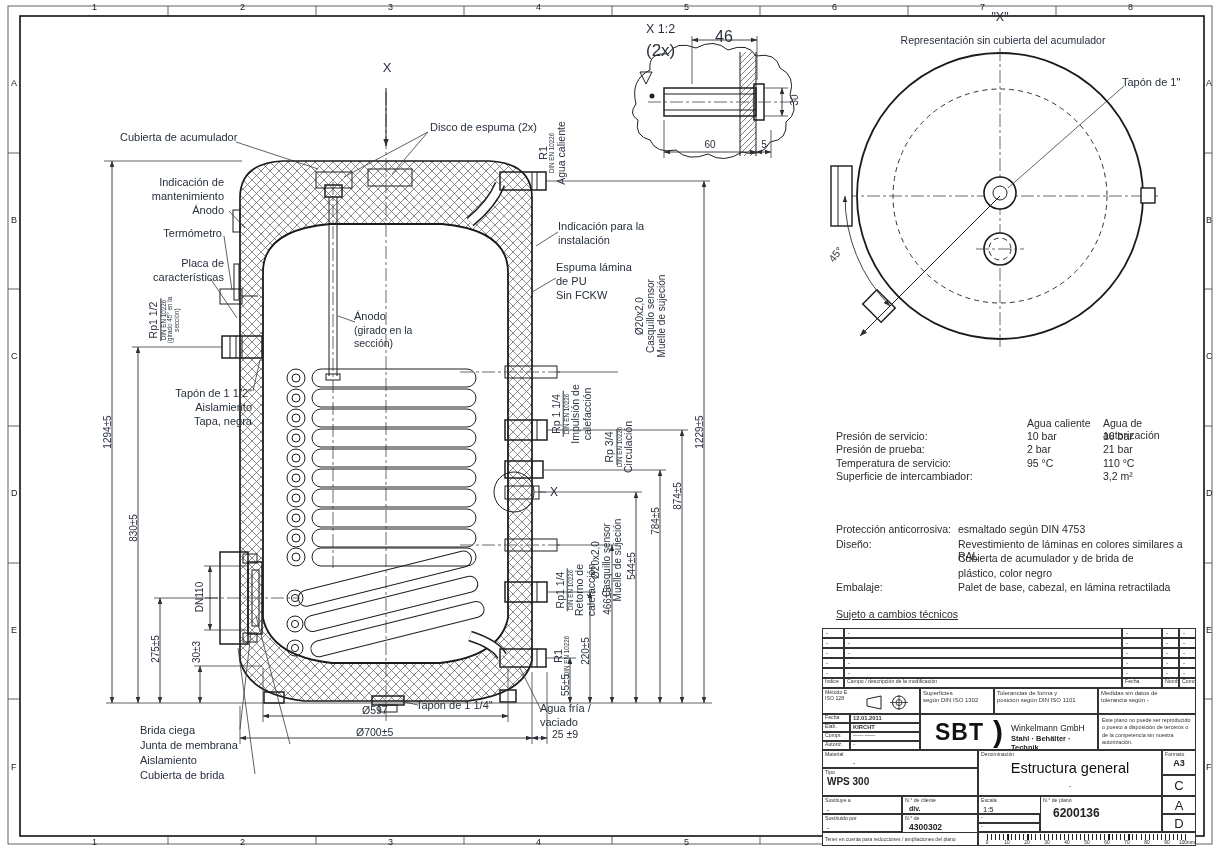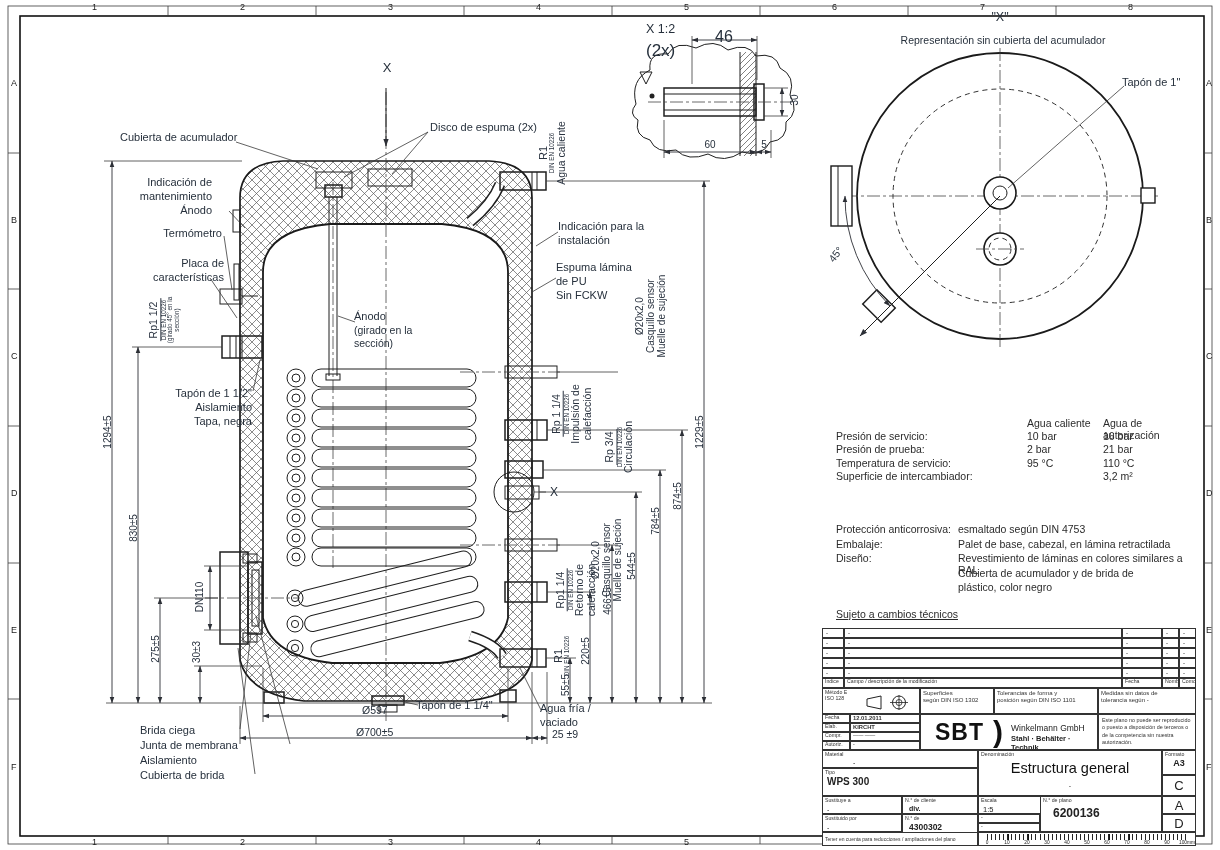--- a/index.html
+++ b/index.html
@@ -358,21 +358,21 @@
   <span class="bn" style="left:1206px;top:78px">A</span>
   <span class="bn" style="left:1206px;top:215px">B</span>
   <span class="bn" style="left:1206px;top:351px">C</span>
   <span class="bn" style="left:1206px;top:488px">D</span>
   <span class="bn" style="left:1206px;top:625px">E</span>
   <span class="bn" style="left:1206px;top:762px">F</span>
 </div>
 
 <div>
   <div class="lbl" style="left:120px;top:131px">Cubierta de acumulador</div>
-  <div class="lbl r" style="left:132px;top:176px;width:80px">
+  <div class="lbl r" style="left:144px;top:176px;width:80px">
     <div>Indicación de</div>
     <div>mantenimiento</div>
     <div>Ánodo</div>
   </div>
   <div class="lbl r" style="left:160px;top:227px;width:62px">Termómetro</div>
   <div class="lbl r" style="left:146px;top:257px;width:78px">
     <div>Placa de</div>
     <div>características</div>
   </div>
   <div class="rblk" style="left:165px;top:320px">
@@ -511,29 +511,29 @@
     <span class="v1"></span>
     <span class="v2">3,2 m²</span>
   </div>
 </div>
 
 <div class="notes">
   <div class="nrow" style="height:14.5px">
     <span class="nl">Protección anticorrosiva:</span>
     <span class="nv">esmaltado según DIN 4753</span>
   </div>
-  <div class="nrow" style="height:14.5px">
-    <span class="nl">Embalaje:</span>
-    <span class="nv">Palet de base, cabezal, en lámina retractilada</span>
-  </div>
   <div class="nrow" style="height:43.5px">
     <span class="nl">Diseño:</span>
     <span class="nv">Revestimiento de láminas en colores similares a RAL</span>
     <span class="nv" style="top:14.5px">Cubierta de acumulador y de brida de</span>
     <span class="nv" style="top:29px">plástico, color negro</span>
+  </div>
+  <div class="nrow" style="height:14.5px">
+    <span class="nl">Embalaje:</span>
+    <span class="nv">Palet de base, cabezal, en lámina retractilada</span>
   </div>
   <div class="nrow underl" style="margin-top:12px">Sujeto a cambios técnicos</div>
 </div>
 
 <div id="tb">
 
   <div class="c" style="left:0;top:0;width:22px;height:10px"><span class="rev-dash">-</span></div>
   <div class="c" style="left:22px;top:0;width:278px;height:10px"><span class="rev-dash">-</span></div>
   <div class="c" style="left:300px;top:0;width:40px;height:10px"><span class="rev-dash">-</span></div>
   <div class="c" style="left:340px;top:0;width:17px;height:10px"><span class="rev-dash">-</span></div>

